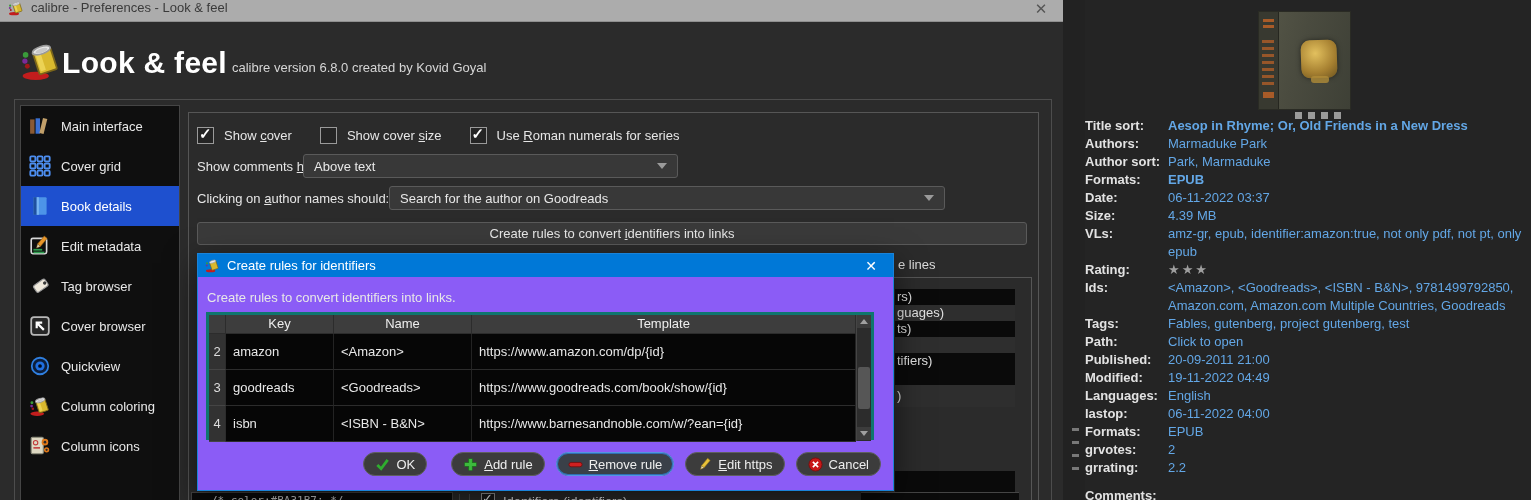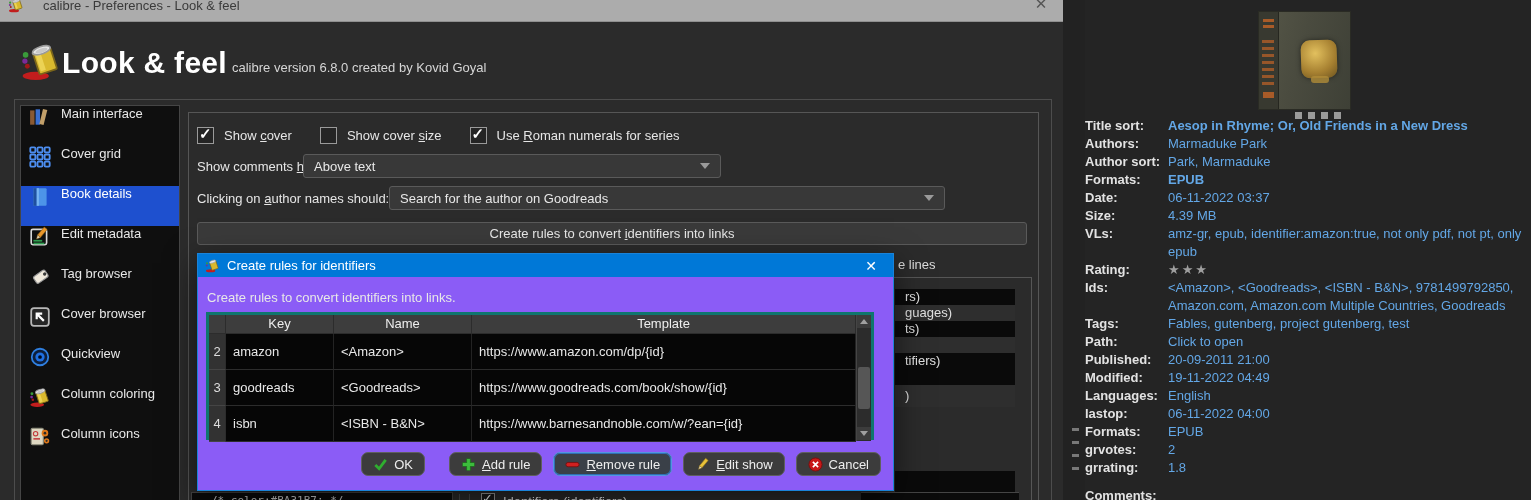--- a/index.html
+++ b/index.html
@@ -5,53 +5,53 @@
   html,body{margin:0;padding:0;background:#1c1c1c}
   .stage{position:relative;width:1531px;height:500px;overflow:hidden;background:#222;
          font-family:"Liberation Sans",sans-serif;font-size:13px;color:#e6e6e6;}
   .abs{position:absolute}
   u{text-decoration:underline}
   svg{display:block}
 
   
   .win{left:0;top:0;width:1063px;height:500px;background:#2b2b2b}
   .titlebar{left:0;top:0;width:1063px;height:22px;background:#acacac;border-bottom:1px solid #8f8f8f;
-            display:flex;align-items:flex-end;gap:19px;padding:8px 8px;box-sizing:border-box;color:#3a3a3a}
+            display:flex;align-items:flex-start;gap:7px;padding:0 8px;box-sizing:border-box;color:#3a3a3a}
   .titlebar .t{font-size:13px}
   .win-close{margin-left:auto;width:28px;text-align:center;color:#555;font-size:15px;cursor:default}
 
   .hdr-title{left:62px;top:46px;font-size:30px;font-weight:bold;color:#fff;letter-spacing:.3px}
   .hdr-sub{left:232px;top:60px;color:#d6d6d6}
 
   .frame{left:14px;top:99px;width:1036px;height:401px;border:1px solid #4d4d4d}
 
   
   .sidebar{left:20px;top:105px;width:158px;height:395px;background:#0f0f0f;border:1px solid #454545}
-  .side-item{display:flex;align-items:flex-start;gap:10px;height:40px;padding-left:8px;color:#e8e8e8;cursor:default}
+  .side-item{display:flex;align-items:center;gap:10px;height:40px;padding-left:8px;color:#e8e8e8;cursor:default}
   .side-item.sel{background:#1e50cf;color:#fff}
   .side-icon{width:22px;height:22px;flex:0 0 22px}
 
   
   .main{left:188px;top:112px;width:849px;height:388px;border:1px solid #565656;background:#2b2b2b;overflow:hidden}
   .checks{left:8px;top:14px;display:flex;align-items:center;gap:10px}
   .cb{width:15px;height:15px;background:#242424;border:1px solid #9a9a9a;position:relative;flex:0 0 15px}
   .cb.on:after{content:"\2713";position:absolute;left:1px;top:-3px;color:#fff;font-size:15px;font-weight:bold}
   .cb-lab{margin-right:18px}
   .dropdown{background:#383838;border:1px solid #5a5a5a;border-radius:3px;height:24px;display:flex;
             align-items:center;padding:0 10px;box-sizing:border-box;color:#e8e8e8}
   .dd-arrow{margin-left:auto;width:0;height:0;border-left:5px solid transparent;border-right:5px solid transparent;
             border-top:6px solid #9a9a9a}
   .bigbtn{left:8px;top:109px;width:830px;height:23px;background:#3a3a3a;border:1px solid #5a5a5a;border-radius:3px;
           display:flex;align-items:center;justify-content:center;box-sizing:border-box}
 
   
   .p-label{left:709px;top:144px;color:#dcdcdc}
   .p-group{left:702px;top:164px;width:140px;height:224px;border-top:1px solid #565656;border-right:1px solid #565656}
   .p-list{left:706px;top:176px;width:120px}
-  .p-row{height:16px;line-height:16px;padding-left:10px;color:#e0e0e0;overflow:hidden}
+  .p-row{height:16px;line-height:16px;padding-left:2px;color:#e0e0e0;overflow:hidden}
   .sh-dark{background:#0a0a0a}.sh-mid{background:#2e2e2e}
   .p-fill{left:706px;top:358px;width:120px;height:22px;background:#0a0a0a}
   .codebox{left:2px;top:379px;width:262px;height:18px;background:#0b0b0b;border:1px solid #454545;box-sizing:border-box}
   .codetext{left:22px;top:381px;font-family:"DejaVu Sans Mono",monospace;font-size:11px;color:#d0d0d0}
   .vsep{width:1px;height:7px;background:#4a4a4a;top:381px}
   .mini-cb{left:292px;top:380px;width:12px;height:12px;background:#1a1a1a;border:1px solid #9a9a9a;position:absolute}
   .mini-cb:after{content:"\2713";position:absolute;left:0;top:-3px;color:#fff;font-size:13px}
   .mini-lab{left:314px;top:381px}
   .darkbox{left:672px;top:379px;width:158px;height:9px;background:#0b0b0b;border-top:1px solid #454545}
 
@@ -68,21 +68,21 @@
   .nc{background:#323232;border-right:1px solid #2c2c2c;border-bottom:1px solid #454545;height:35px;
       line-height:35px;text-align:center;color:#ddd}
   .dc{background:#060606;border-right:1px solid #232323;border-bottom:1px solid #2c2c2c;height:35px;
       line-height:35px;padding-left:7px;color:#e8e8e8;overflow:hidden;white-space:nowrap}
   .d-scroll{position:absolute;right:0;top:0;width:15px;height:126px;background:#2c2c2c;border-left:1px solid #454545;box-sizing:border-box}
   .sbtn{position:absolute;left:0;width:14px;height:13px;background:#3c3c3c;display:flex;align-items:center;justify-content:center}
   .tri-up{width:0;height:0;border-left:4px solid transparent;border-right:4px solid transparent;border-bottom:5px solid #a0a0a0}
   .tri-dn{width:0;height:0;border-left:4px solid transparent;border-right:4px solid transparent;border-top:5px solid #a0a0a0}
   .sthumb{position:absolute;left:1px;top:52px;width:12px;height:42px;background:#565656;border-radius:2px}
   .d-btns{left:0px;right:12px;top:197px;height:26px;display:flex;justify-content:flex-end;align-items:center;gap:11px;position:absolute}
-  .dbtn{height:24px;background:#3c3c3c;border:1px solid #5f5f5f;border-radius:7px;display:flex;align-items:center;
+  .dbtn{height:24px;background:#3c3c3c;border:1px solid #5f5f5f;border-radius:12px;display:flex;align-items:center;
         gap:6px;padding:0 11px;color:#eee;box-sizing:border-box}
   .dbtn.focus{border:1px solid #5296e0;box-shadow:0 0 0 1px #2f6fb4 inset;background:#3a4048}
   .dbtn .ic{width:15px;height:15px;flex:0 0 15px}
   .okgap{margin-right:13px}
 
   
   .right{left:1085px;top:0;width:446px;height:500px;background:#242424}
   .cover{left:1258px;top:11px;width:93px;height:99px;background:linear-gradient(105deg,#565748 0%,#4a4b3f 45%,#3e4036 100%);
          border:1px solid #2a2b24;box-sizing:border-box}
   .spine{position:absolute;left:0;top:0;width:19px;height:100%;background:#383930;border-right:1px solid #262720}
@@ -265,21 +265,21 @@
       <div class="abs checks">
         <span class="cb on"></span>
         <span class="cb-lab"><span>Show </span><u>c</u><span>over</span></span>
         <span class="cb"></span>
         <span class="cb-lab"><span>Show cover </span><u>s</u><span>ize</span></span>
         <span class="cb on"></span>
         <span class="cb-lab"><span>Use </span><u>R</u><span>oman numerals for series</span></span>
       </div>
 
       <div class="abs" style="left:8px;top:46px"><span>Show comments </span><u>h</u><span>eading:</span></div>
-      <div class="abs dropdown" style="left:114px;top:41px;width:418px">
+      <div class="abs dropdown" style="left:114px;top:41px;width:375px">
         <span>Above text</span>
         <span class="dd-arrow"></span>
       </div>
 
       <div class="abs" style="left:8px;top:78px"><span>Clicking on </span><u>a</u><span>uthor names should:</span></div>
       <div class="abs dropdown" style="left:200px;top:73px;width:556px">
         <span>Search for the author on Goodreads</span>
         <span class="dd-arrow"></span>
       </div>
 
@@ -389,21 +389,21 @@
         </div>
         <div class="dbtn">
           <span class="ic">
               <svg viewBox="0 0 16 16">
                 <g transform="rotate(40 8 8)">
                   <rect x="6.4" y="0.8" width="3.4" height="10.2" fill="#e8c23a" stroke="#9a7a18" stroke-width=".6"></rect>
                   <path d="M6.4 11h3.4L8.1 14.6z" fill="#e8dcc0" stroke="#9a7a18" stroke-width=".5"></path>
                 </g>
               </svg>
             </span>
-          <span><u>E</u><span>dit show</span></span>
+          <span><u>E</u><span>dit https</span></span>
         </div>
         <div class="dbtn">
           <span class="ic">
               <svg viewBox="0 0 16 16">
                 <circle cx="8" cy="8" r="7" fill="#c81818" stroke="#7a0f0f"></circle>
                 <path d="M5.2 5.2l5.6 5.6M10.8 5.2l-5.6 5.6" stroke="#fff" stroke-width="1.8"></path>
               </svg>
             </span>
           <span>Cancel</span>
         </div>
@@ -461,17 +461,17 @@
     <div class="mval">19-11-2022 04:49</div>
     <div class="mlab">Languages:</div>
     <div class="mval">English</div>
     <div class="mlab">lastop:</div>
     <div class="mval">06-11-2022 04:00</div>
     <div class="mlab">Formats:</div>
     <div class="mval">EPUB</div>
     <div class="mlab">grvotes:</div>
     <div class="mval">2</div>
     <div class="mlab">grrating:</div>
-    <div class="mval">1.8</div>
+    <div class="mval">2.2</div>
   </div>
 
   <div class="abs comments-lab">Comments:</div>
 </div>
 
 </body></html>

